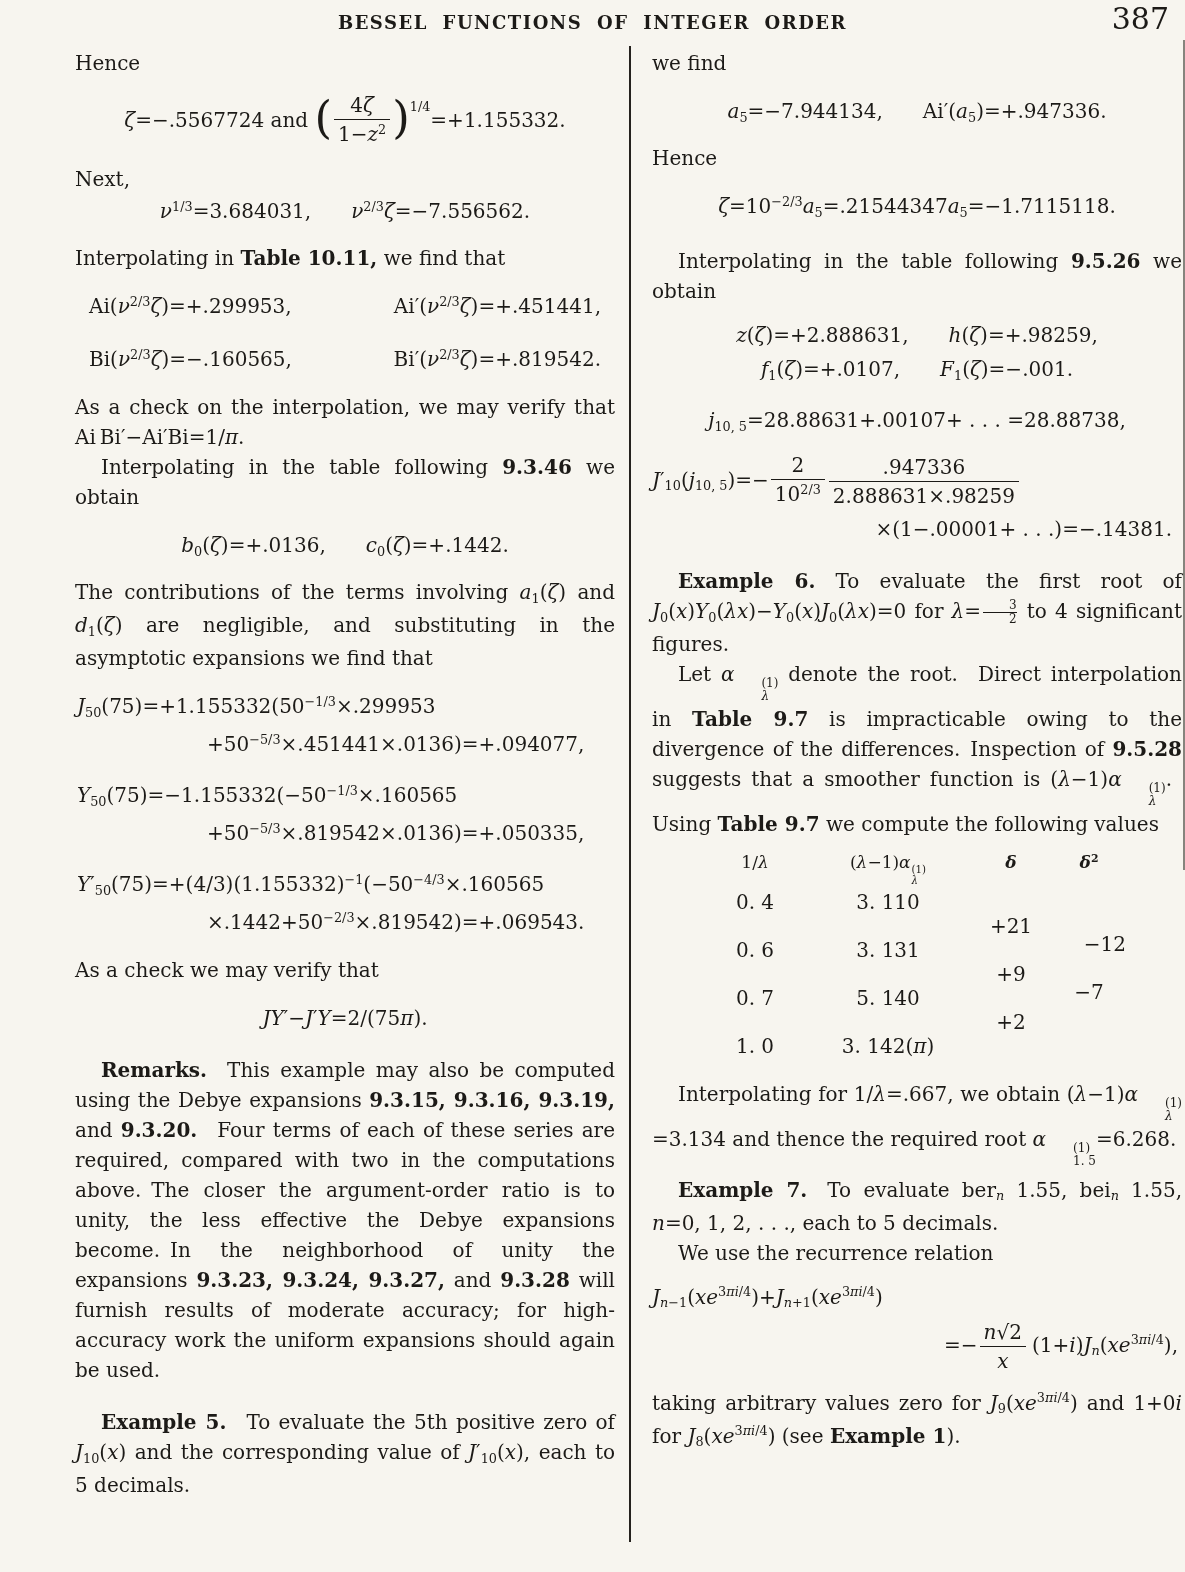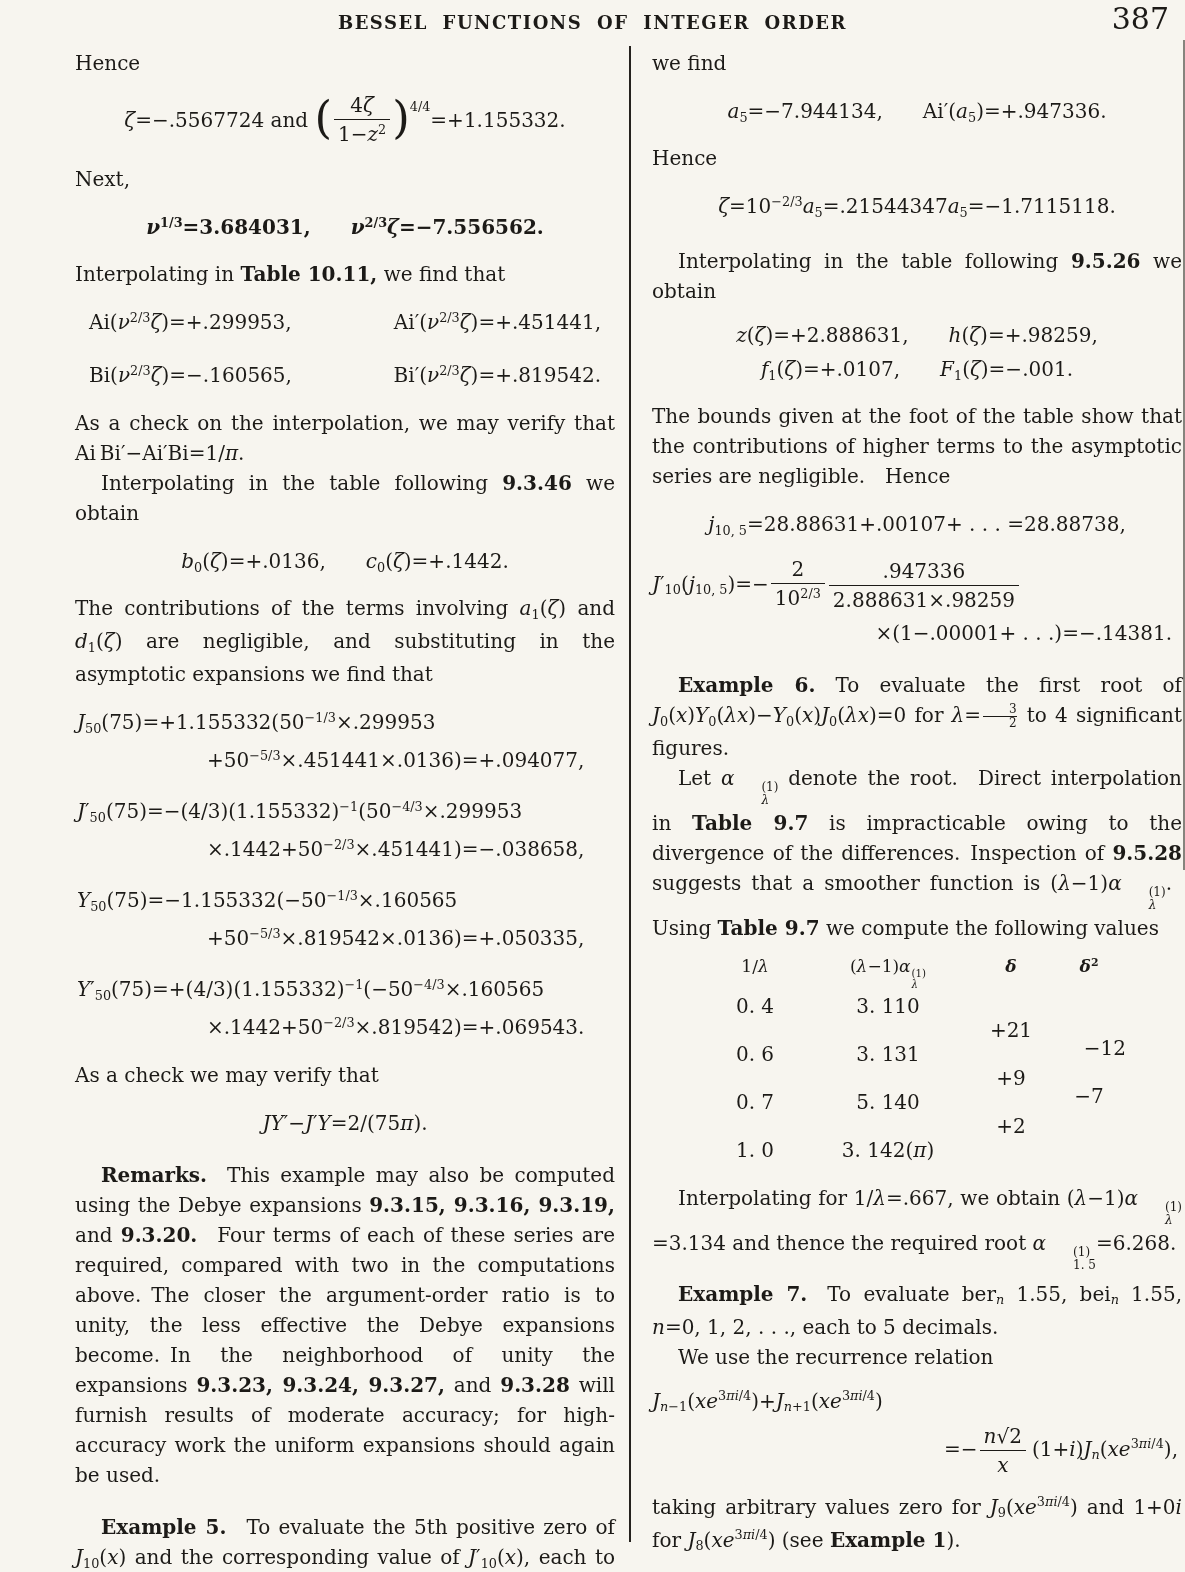--- a/index.html
+++ b/index.html
@@ -62,43 +62,39 @@
 <div class="running-head">
   <div class="head-title">BESSEL FUNCTIONS OF INTEGER ORDER</div>
   <div class="page-num">387</div>
 </div>
 
 <div class="divider"></div>
 <div class="edge-line"></div>
 
 <section class="col col-left">
   <p class="para">Hence</p>
-  <div class="eq"><i>ζ</i>=−.5567724 and <span class="bp">(</span><span class="f"><span class="n">4<i>ζ</i></span><span class="d">1−<i>z</i><sup>2</sup></span></span><span class="bp">)</span><sup class="hi">4/4</sup>=+1.155332.</div>
+  <div class="eq"><i>ζ</i>=−.5567724 and <span class="bp">(</span><span class="f"><span class="n">4<i>ζ</i></span><span class="d">1−<i>z</i><sup>2</sup></span></span><span class="bp">)</span><sup class="hi">1/4</sup>=+1.155332.</div>
   <p class="para">Next,</p>
-  <div class="eq mt6" style="margin-top:18px;font-weight:bold;"><i>ν</i><sup>1/3</sup>=3.684031,  <i>ν</i><sup>2/3</sup><i>ζ</i>=−7.556562.</div>
+  <div class="eq mt6" style="margin-top:2px;"><i>ν</i><sup>1/3</sup>=3.684031,  <i>ν</i><sup>2/3</sup><i>ζ</i>=−7.556562.</div>
   <p class="para mt10">Interpolating in <b>Table 10.11,</b> we find that</p>
   <div class="eqrow mt18">
     <span>Ai(<i>ν</i><sup>2/3</sup><i>ζ</i>)=+.299953,</span>
     <span>Ai′(<i>ν</i><sup>2/3</sup><i>ζ</i>)=+.451441,</span>
   </div>
   <div class="eqrow" style="margin-top:20px;">
     <span>Bi(<i>ν</i><sup>2/3</sup><i>ζ</i>)=−.160565,</span>
     <span>Bi′(<i>ν</i><sup>2/3</sup><i>ζ</i>)=+.819542.</span>
   </div>
   <p class="para mt14">As a check on the interpolation, we may verify that Ai Bi′−Ai′Bi=1/<i>π</i>.</p>
   <p class="para ind">Interpolating in the table following <b>9.3.46</b> we obtain</p>
   <div class="eq mt18"><i>b</i><sub>0</sub>(<i>ζ</i>)=+.0136,  <i>c</i><sub>0</sub>(<i>ζ</i>)=+.1442.</div>
   <p class="para mt14">The contributions of the terms involving <i>a</i><sub>1</sub>(<i>ζ</i>) and <i>d</i><sub>1</sub>(<i>ζ</i>) are negligible, and substituting in the asymptotic expansions we find that</p>
   <div class="eq2 mt18">
     <div class="l1"><i>J</i><sub>50</sub>(75)=+1.155332(50<sup>−1/3</sup>×.299953</div>
     <div class="l2">+50<sup>−5/3</sup>×.451441×.0136)=+.094077,</div>
-  </div>
-  <div class="eq2 mt18">
-    <div class="l1"><i>J</i>′<sub>50</sub>(75)=−(4/3)(1.155332)<sup>−1</sup>(50<sup>−4/3</sup>×.299953</div>
-    <div class="l2">×.1442+50<sup>−2/3</sup>×.451441)=−.038658,</div>
   </div>
   <div class="eq2 mt18">
     <div class="l1"><i>Y</i><sub>50</sub>(75)=−1.155332(−50<sup>−1/3</sup>×.160565</div>
     <div class="l2">+50<sup>−5/3</sup>×.819542×.0136)=+.050335,</div>
   </div>
   <div class="eq2 mt18">
     <div class="l1"><i>Y</i>′<sub>50</sub>(75)=+(4/3)(1.155332)<sup>−1</sup>(−50<sup>−4/3</sup>×.160565</div>
     <div class="l2">×.1442+50<sup>−2/3</sup>×.819542)=+.069543.</div>
   </div>
   <p class="para mt14">As a check we may verify that</p>
@@ -109,21 +105,20 @@
 </section>
 
 <section class="col col-right">
   <p class="para">we find</p>
   <div class="eq mt18"><i>a</i><sub>5</sub>=−7.944134,  Ai′(<i>a</i><sub>5</sub>)=+.947336.</div>
   <p class="para mt14">Hence</p>
   <div class="eq mt18"><i>ζ</i>=10<sup>−2/3</sup><i>a</i><sub>5</sub>=.21544347<i>a</i><sub>5</sub>=−1.7115118.</div>
   <p class="para ind mt22">Interpolating in the table following <b>9.5.26</b> we obtain</p>
   <div class="eq mt14" style="margin-bottom:0;"><i>z</i>(<i>ζ</i>)=+2.888631,  <i>h</i>(<i>ζ</i>)=+.98259,</div>
   <div class="eq" style="margin-top:4px;"><i>f</i><sub>1</sub>(<i>ζ</i>)=+.0107,  <i>F</i><sub>1</sub>(<i>ζ</i>)=−.001.</div>
-  <p class="para mt14">The bounds given at the foot of the table show that the contributions of higher terms to the asymptotic series are negligible. Hence</p>
   <div class="eq mt18"><i>j</i><sub>10, 5</sub>=28.88631+.00107+ . . . =28.88738,</div>
   <div class="eql mt14"><i>J</i>′<sub>10</sub>(<i>j</i><sub>10, 5</sub>)=−<span class="f"><span class="n">2</span><span class="d">10<sup>2/3</sup></span></span><span class="f"><span class="n">.947336</span><span class="d">2.888631×.98259</span></span></div>
   <div class="eqr" style="padding-right:10px;">×(1−.00001+ . . .)=−.14381.</div>
   <p class="para ind mt22"><b>Example 6.</b> To evaluate the first root of <i>J</i><sub>0</sub>(<i>x</i>)<i>Y</i><sub>0</sub>(<i>λx</i>)−<i>Y</i><sub>0</sub>(<i>x</i>)<i>J</i><sub>0</sub>(<i>λx</i>)=0 for <i>λ</i>=<span class="sf"><span class="n">3</span><span class="d">2</span></span> to 4 significant figures.</p>
   <p class="para ind">Let <i>α</i><span class="ss">
         <span>(1)</span>
         <span><i>λ</i></span>
       </span> denote the root. Direct interpolation in <b>Table 9.7</b> is impracticable owing to the divergence of the differences. Inspection of <b>9.5.28</b> suggests that a smoother function is (<i>λ</i>−1)<i>α</i><span class="ss">
         <span>(1)</span>
         <span><i>λ</i></span>

